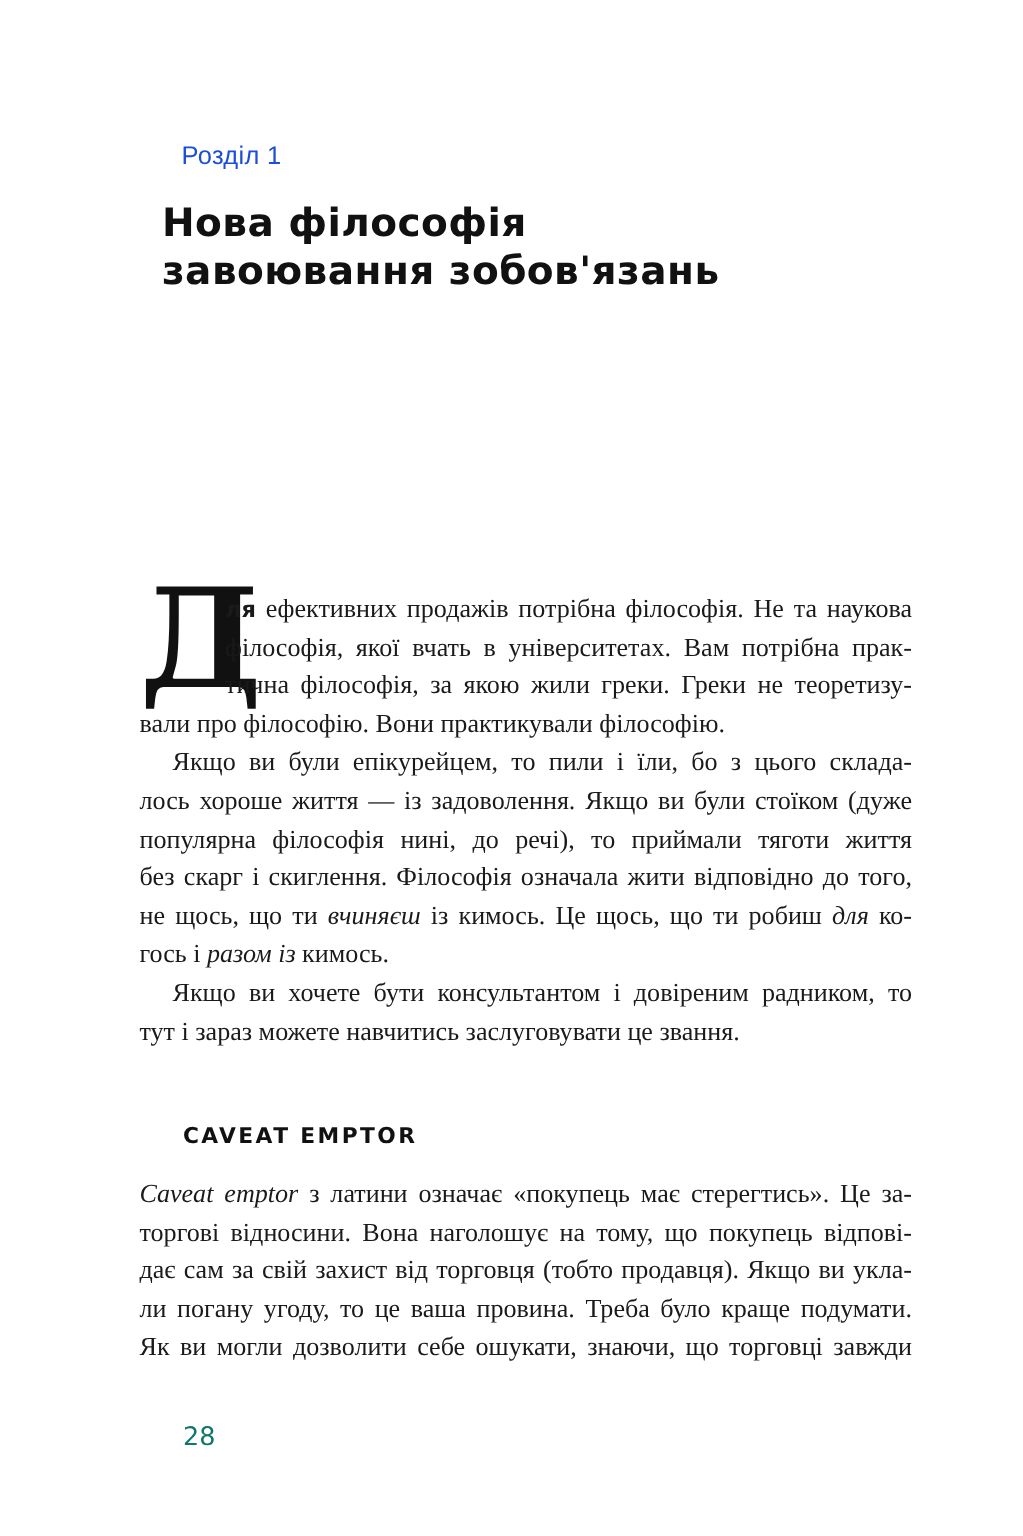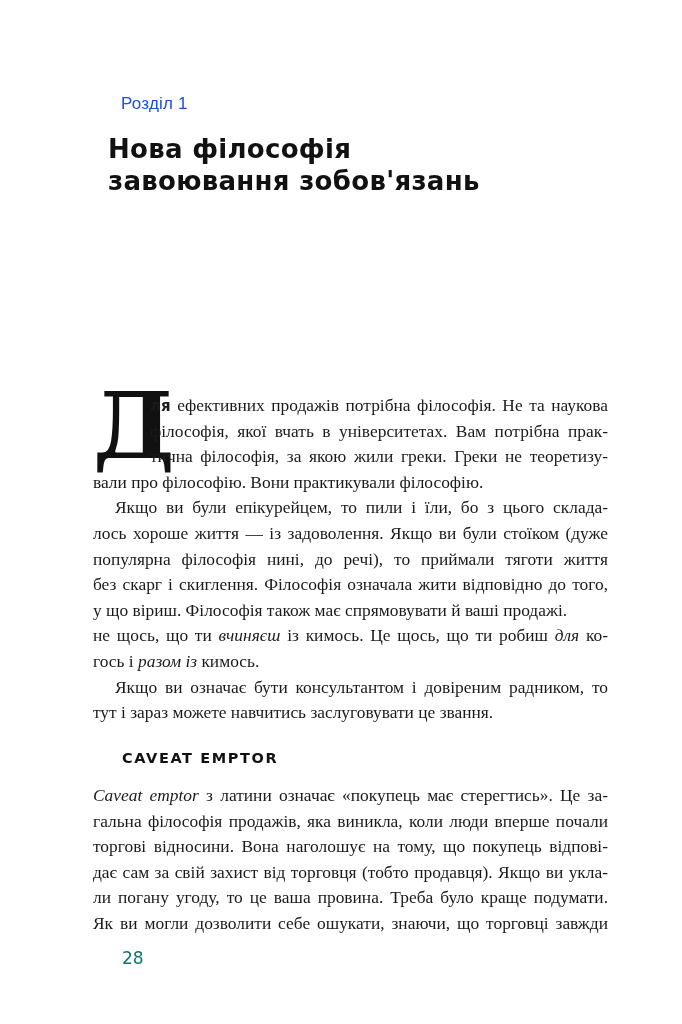--- a/index.html
+++ b/index.html
@@ -103,33 +103,31 @@
 <div class="body-text" style="top:393px;">
   <span class="line dc"><span class="bold">ля</span><span> ефективних продажів потрібна філософія. Не та наукова</span></span>
   <span class="line dc">філософія, якої вчать в університетах. Вам потрібна прак-</span>
   <span class="line dc">тична філософія, за якою жили греки. Греки не теоретизу-</span>
   <span class="line last">вали про філософію. Вони практикували філософію.</span>
 
   <span class="line indent">Якщо ви були епікурейцем, то пили і їли, бо з цього склада-</span>
   <span class="line">лось хороше життя — із задоволення. Якщо ви були стоїком (дуже</span>
   <span class="line">популярна філософія нині, до речі), то приймали тяготи життя</span>
   <span class="line">без скарг і скиглення. Філософія означала жити відповідно до того,</span>
-  <span class="line last">у що віриш. Філософія також має спрямовувати й ваші продажі.</span>
 
   <span class="line"><span>не щось, що ти </span><span class="it">вчиняєш</span><span> із кимось. Це щось, що ти робиш </span><span class="it">для</span><span> ко-</span></span>
   <span class="line last"><span>гось і </span><span class="it">разом із</span><span> кимось.</span></span>
 
-  <span class="line indent">Якщо ви означає бути консультантом і довіреним радником, то</span>
+  <span class="line indent">Якщо ви хочете бути консультантом і довіреним радником, то</span>
   <span class="line last">тут і зараз можете навчитись заслуговувати це звання.</span>
 </div>
 
 <div class="section-heading">CAVEAT EMPTOR</div>
 
 <div class="body-text" style="top:783px;">
   <span class="line"><span class="it">Caveat emptor</span><span> з латини означає «покупець має стерегтись». Це за-</span></span>
-  <span class="line">гальна філософія продажів, яка виникла, коли люди вперше почали</span>
   <span class="line">торгові відносини. Вона наголошує на тому, що покупець відпові-</span>
   <span class="line">дає сам за свій захист від торговця (тобто продавця). Якщо ви укла-</span>
   <span class="line">ли погану угоду, то це ваша провина. Треба було краще подумати.</span>
   <span class="line">Як ви могли дозволити себе ошукати, знаючи, що торговці завжди</span>
 </div>
 
 <div class="page-number">28</div>
 
 </body></html>

